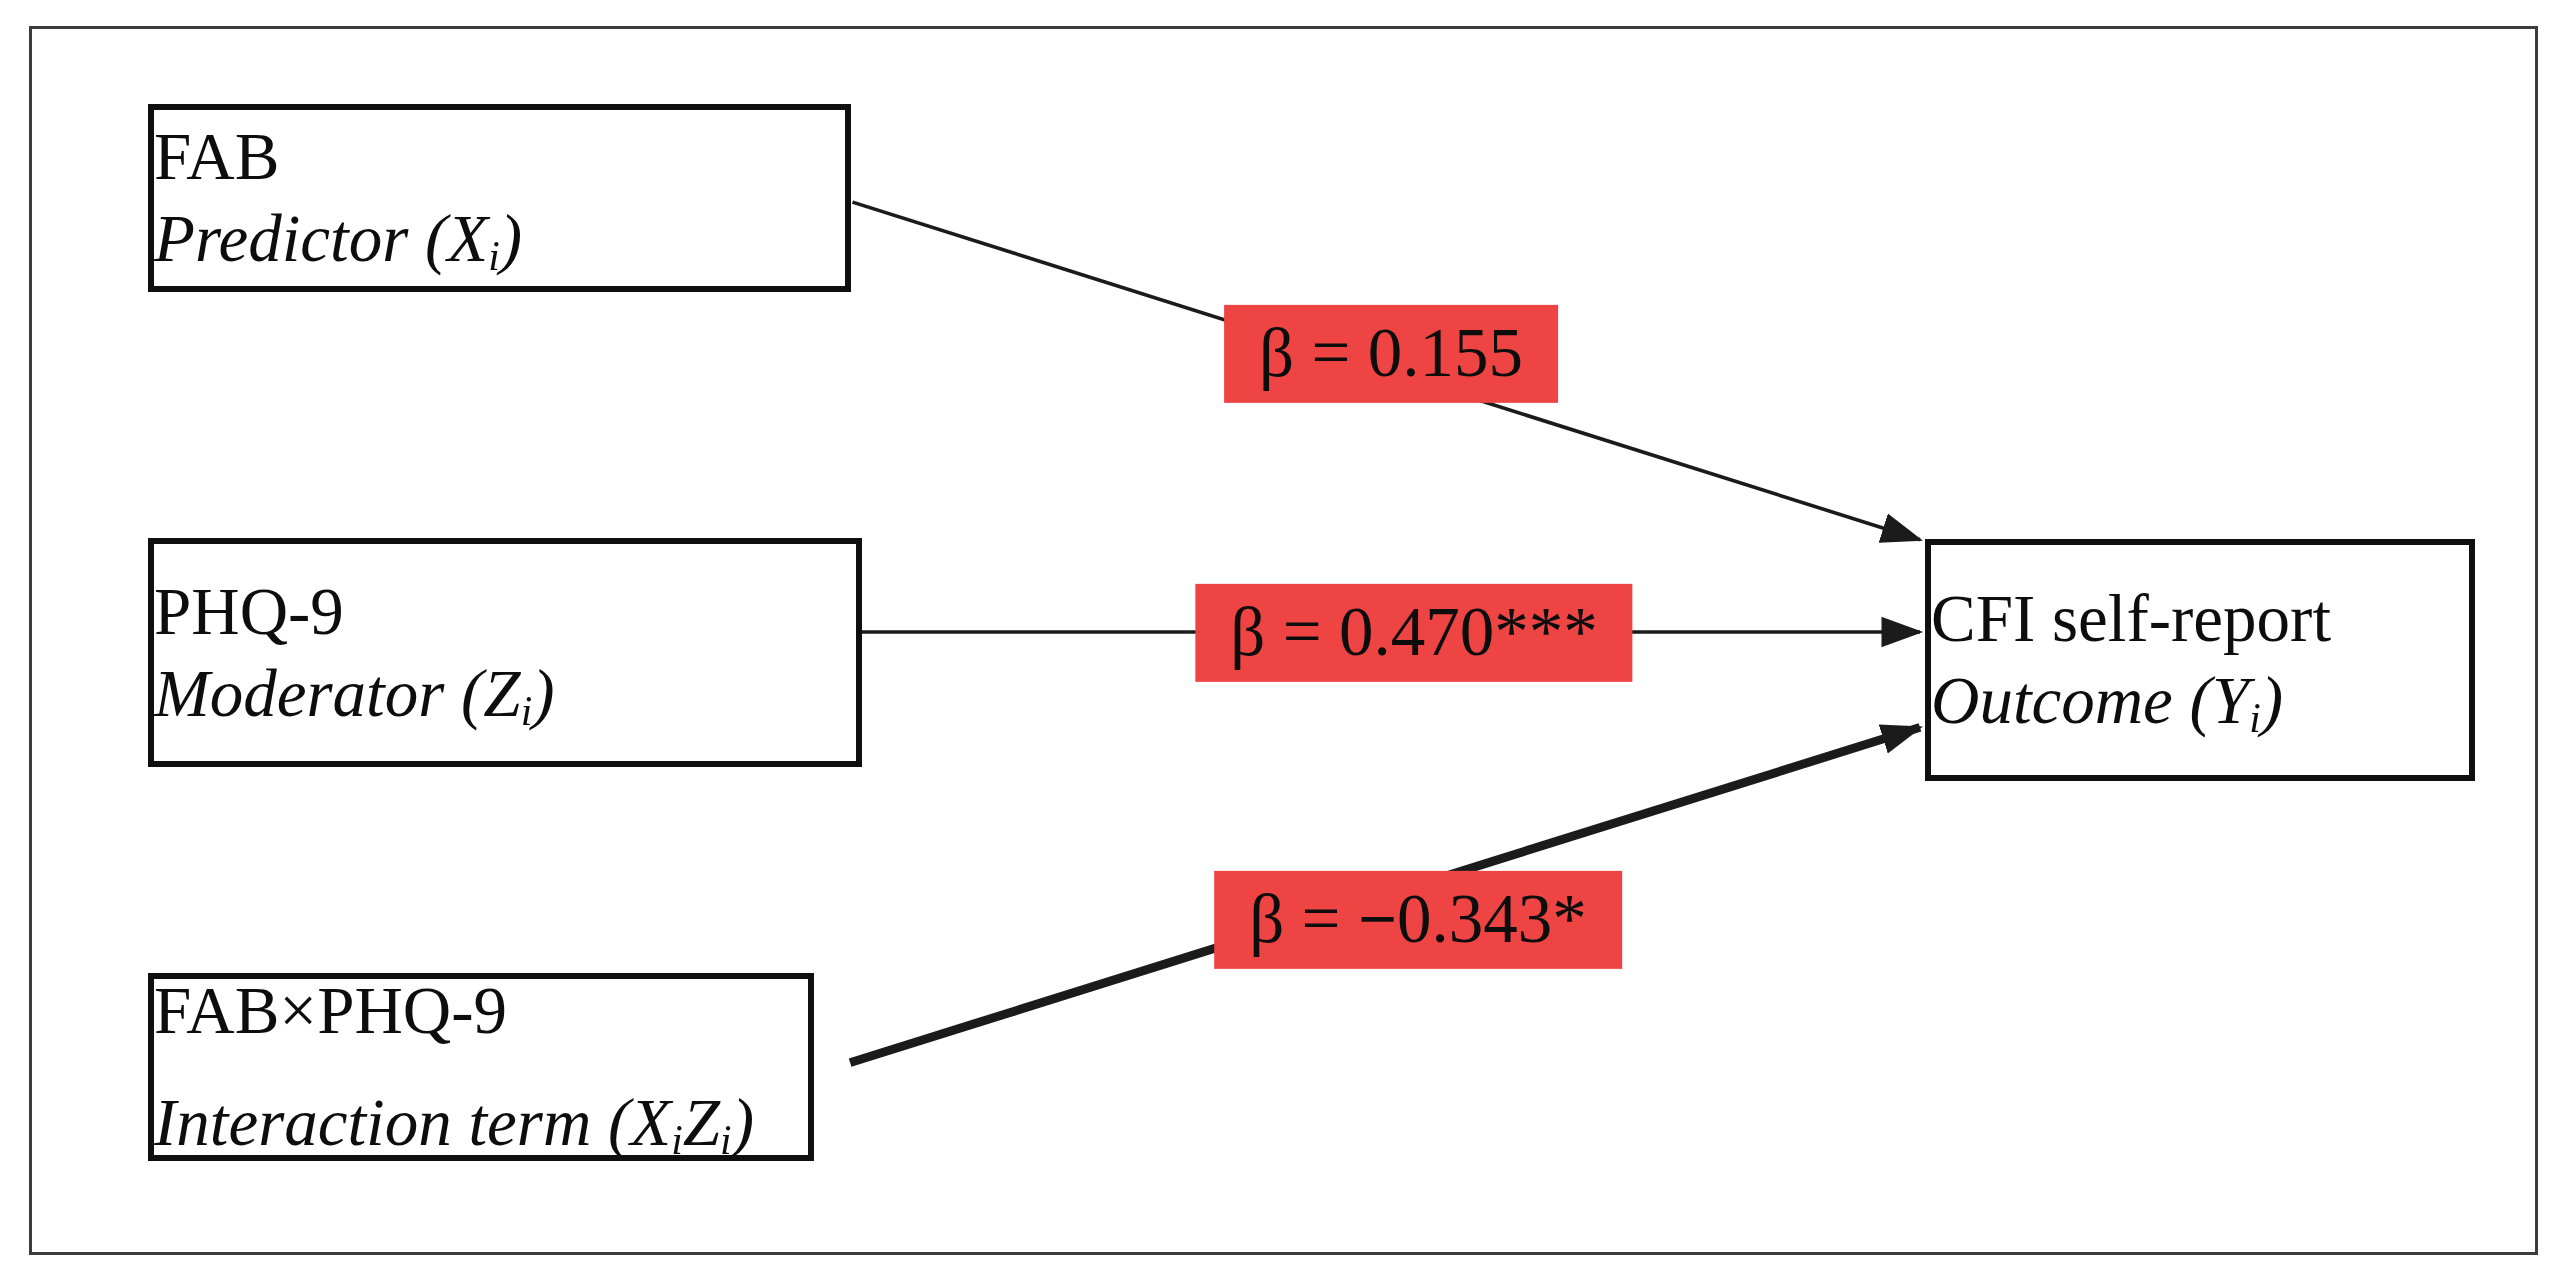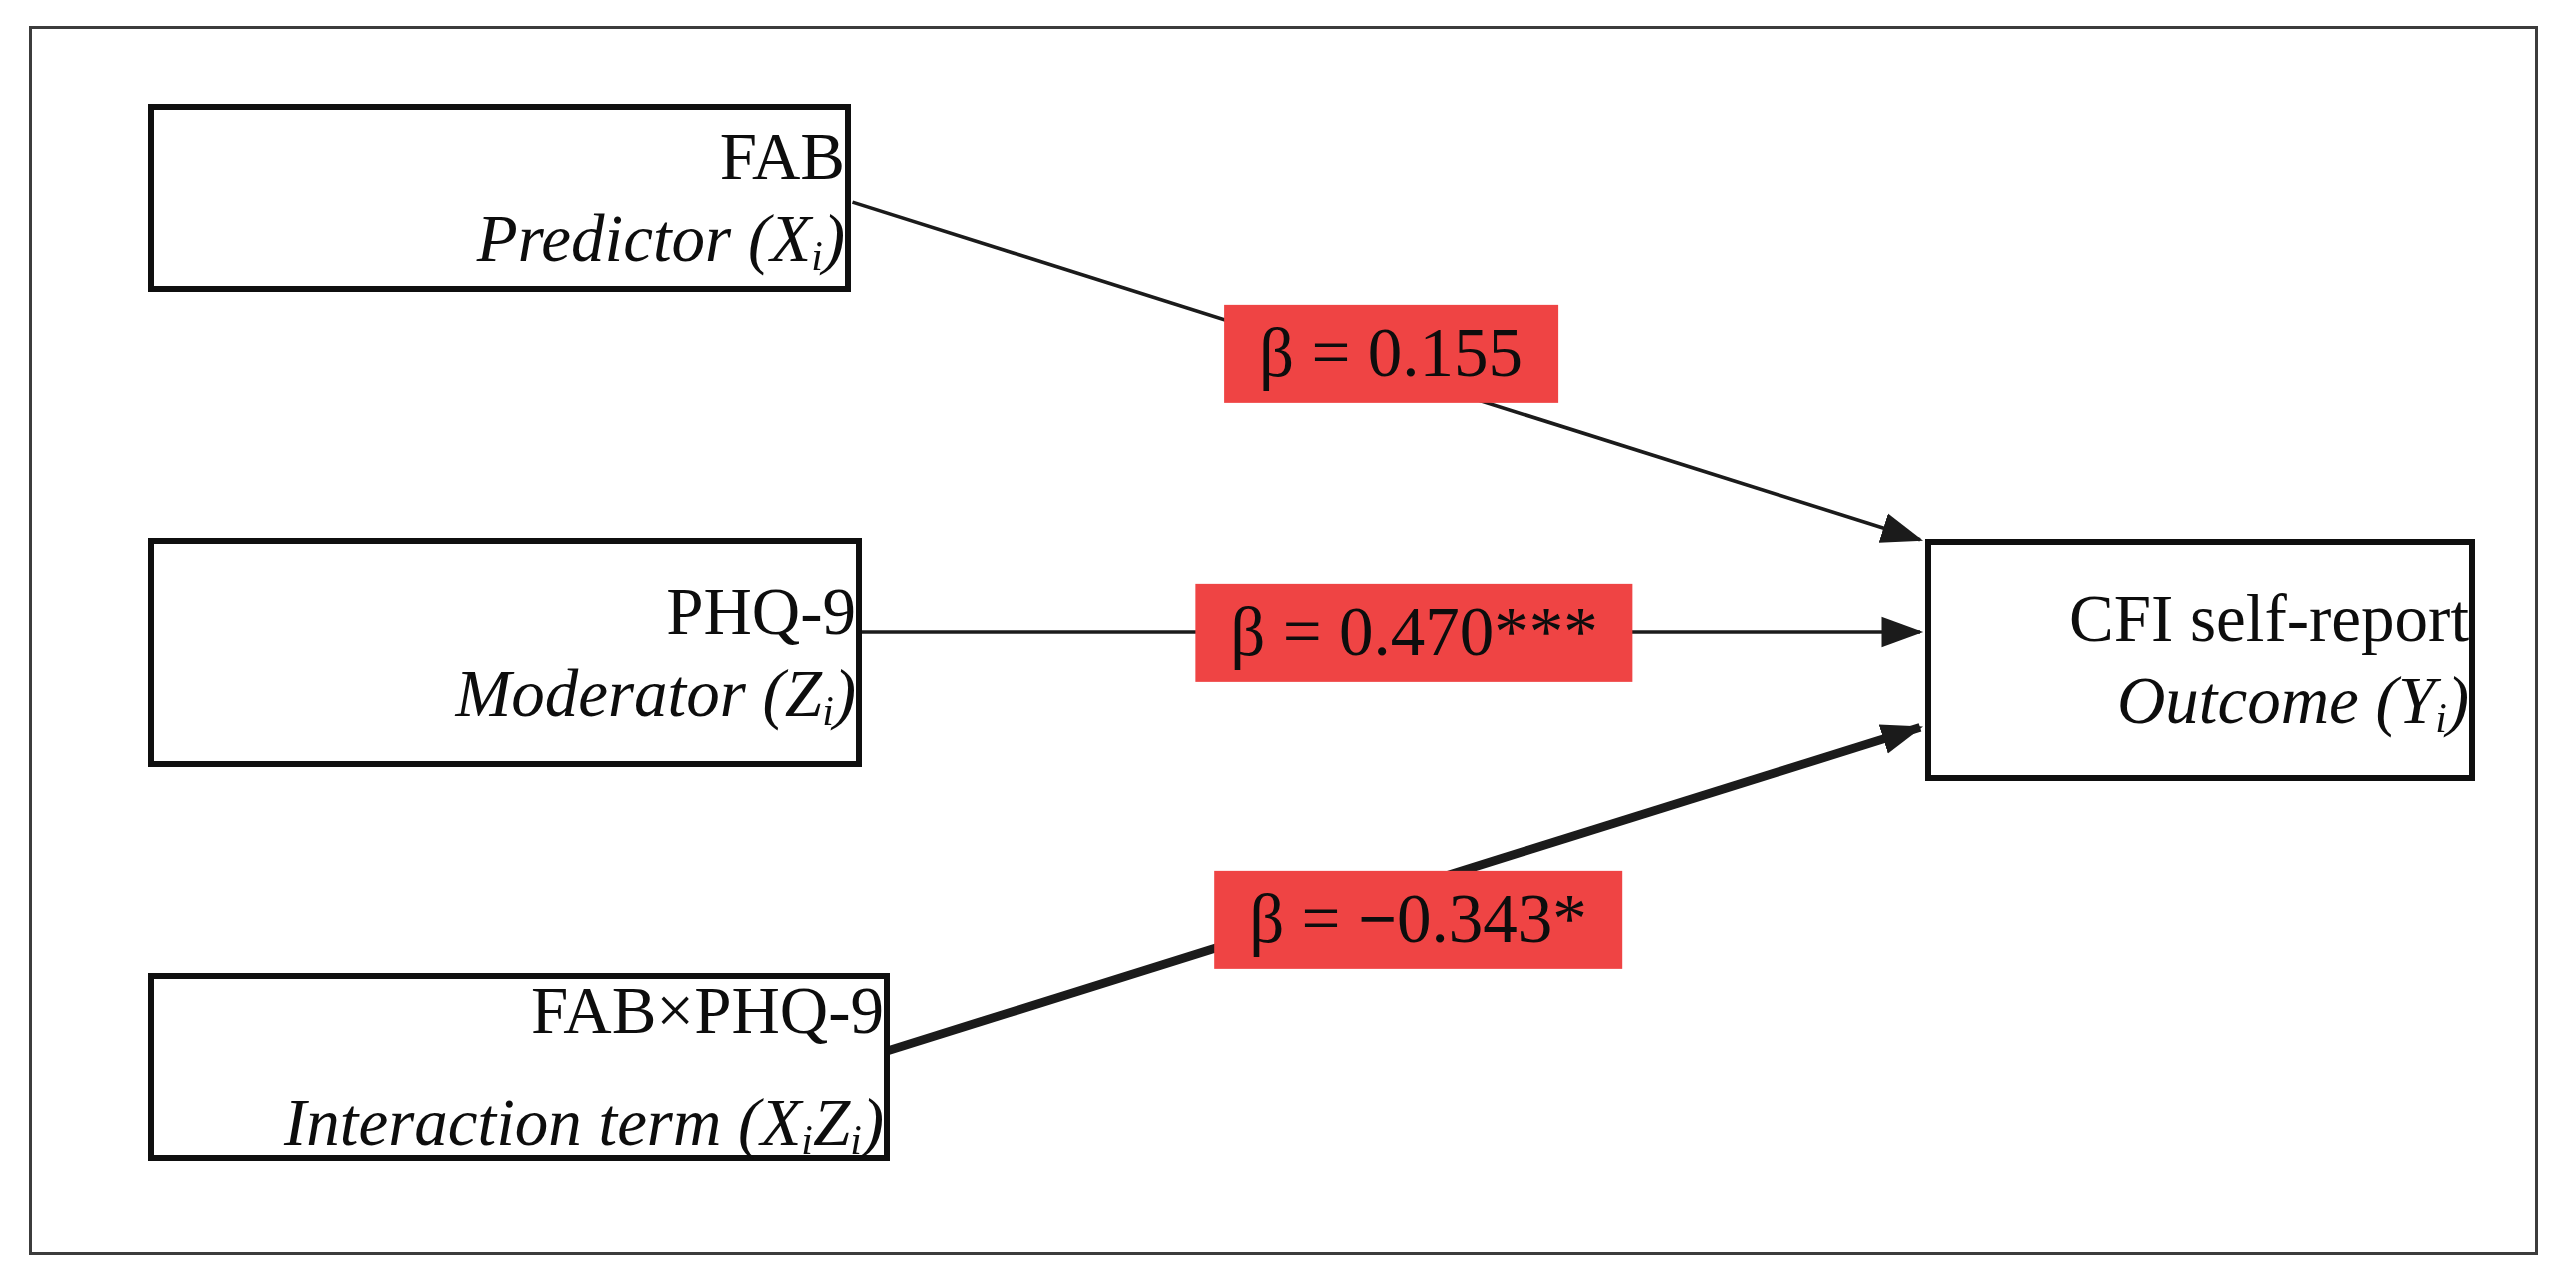--- a/index.html
+++ b/index.html
@@ -33,21 +33,21 @@
     width: 2576px;
     height: 1288px;
   }
   .node {
     position: absolute;
     box-sizing: border-box;
     border: 6.4px solid #0f0f0f;
     background: #ffffff;
     display: flex;
     flex-direction: column;
-    align-items: flex-end;
+    align-items: flex-start;
     justify-content: center;
     text-align: center;
   }
   .node-title {
     font-size: 67px;
     line-height: 1.22;
     white-space: nowrap;
   }
   .node-subtitle {
     font-size: 67px;
@@ -55,21 +55,21 @@
     font-style: italic;
     white-space: nowrap;
   }
   .sub {
     font-size: 62%;
     position: relative;
     top: 0.22em;
   }
   .node-fab { left: 148px; top: 104px; width: 703px; height: 188px; }
   .node-phq9 { left: 148px; top: 538px; width: 714px; height: 229px; }
-  .node-interaction { left: 148px; top: 973px; width: 742px; height: 188px; gap: 30px; }
+  .node-interaction { left: 148px; top: 973px; width: 666px; height: 188px; gap: 30px; }
   .node-outcome { left: 1925px; top: 539px; width: 550px; height: 242px; }
 
   .path-label {
     position: absolute;
     transform: translate(-50%, -50%);
     background: #ef4444;
     padding: 11.2px 35px;
     font-size: 69px;
     white-space: nowrap;
     line-height: 1.1;

